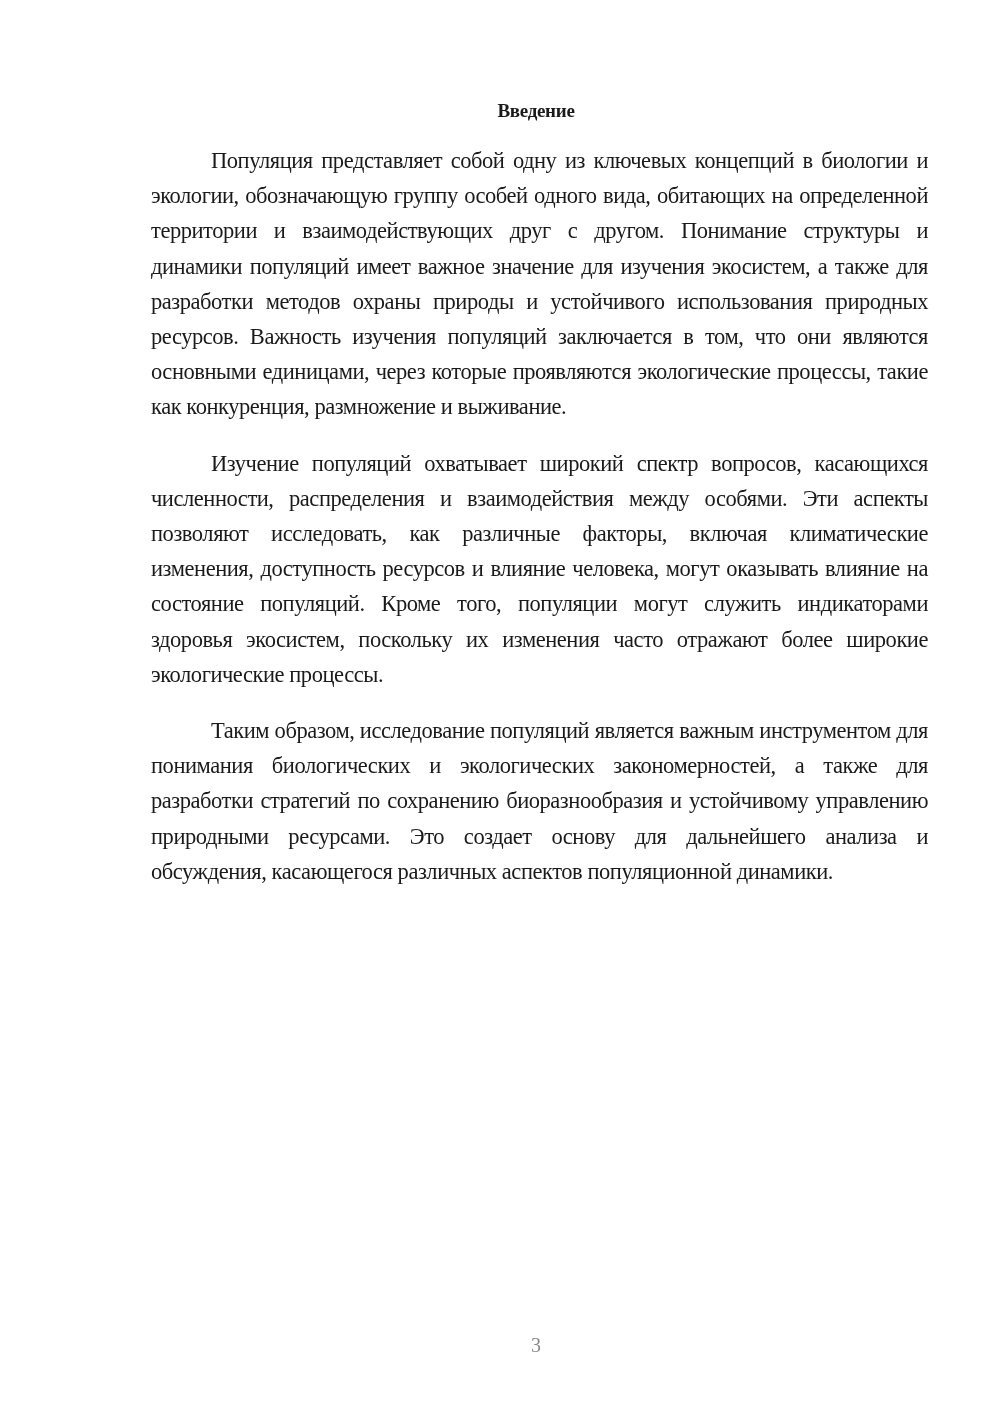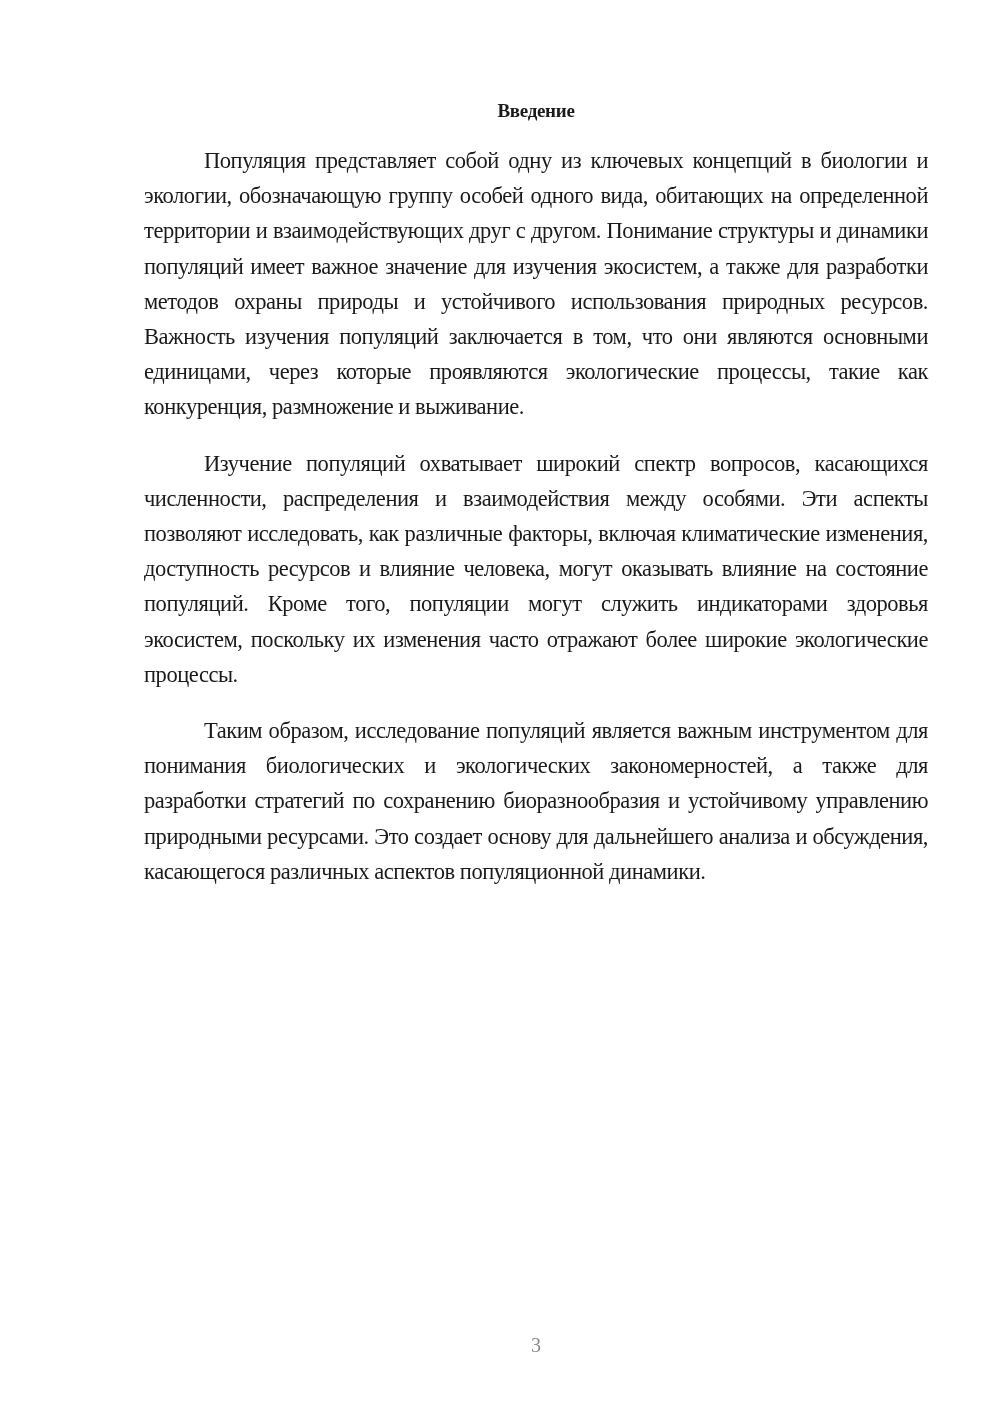--- a/index.html
+++ b/index.html
@@ -33,21 +33,21 @@
       line-height: 26px;
       letter-spacing: -0.3px;
     }
     .body-text {
       position: absolute;
       left: 143px;
       width: 785px;
       top: 143px;
     }
     .para {
-      margin: 0 0 21px 1px;
+      margin: 0 0 21px 8px;
       font-size: 22.5px;
       line-height: 35.2px;
       text-align: justify;
       text-indent: 60px;
       letter-spacing: -0.45px;
       word-spacing: 0px;
       hyphens: none;
     }
     .page-number {
       position: absolute;

